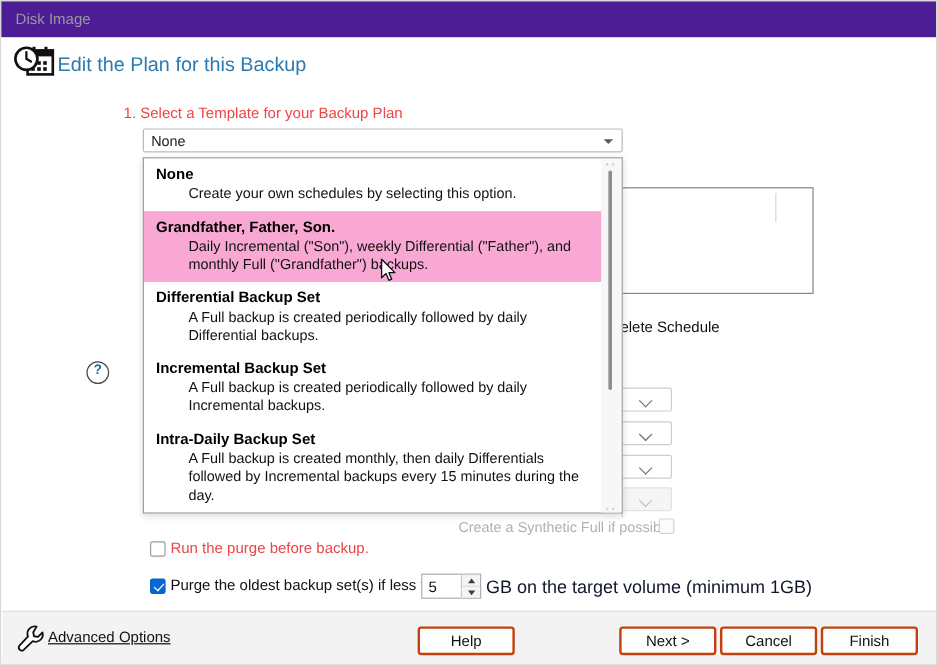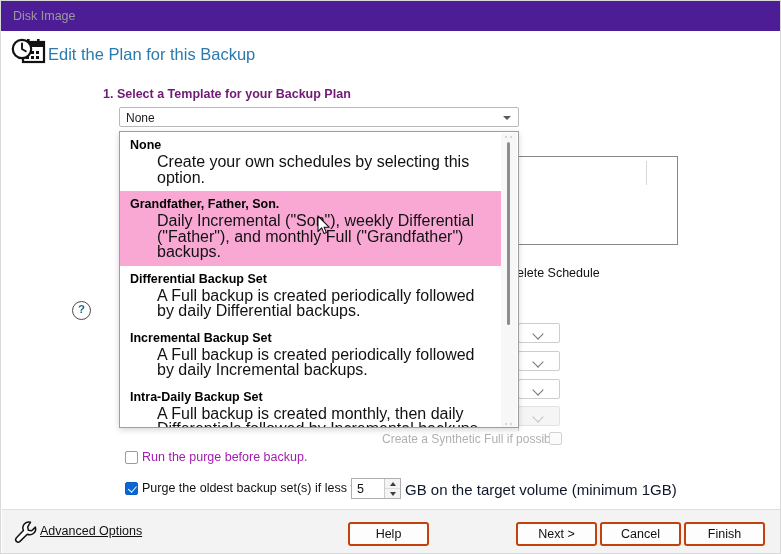--- a/index.html
+++ b/index.html
@@ -57,22 +57,22 @@
     font-size: 16.5px;
     color: #2a7ab0;
     white-space: nowrap;
   }
 
   
   .step-label {
     position: absolute;
     left: 102px; top: 86px;
     font-size: 12.5px;
-    font-weight: bold;
-    color: #701a75;
+    font-weight: normal;
+    color: #ef4444;
     white-space: nowrap;
   }
 
   
   .combo {
     position: absolute;
     left: 118px; top: 106px;
     width: 400px; height: 20px;
     border: 1px solid #b9b9b9;
     border-radius: 2px;
@@ -174,21 +174,21 @@
     background: #f9a8d4;
   }
   .dd-title {
     font-size: 12.5px;
     font-weight: bold;
     color: #000;
     line-height: 16px;
     white-space: nowrap;
   }
   .dd-desc {
-    font-size: 16px;
+    font-size: 12px;
     color: #111;
     line-height: 15.5px;
     margin-left: 27px;
     margin-top: 1px;
   }
 
   
   .dd-scroll-track {
     position: absolute;
     right: 1px; top: 1px;
@@ -265,21 +265,21 @@
     width: 13px; height: 13px;
     border: 1px solid #9a9a9a;
     border-radius: 2px;
     background: #ffffff;
     box-sizing: border-box;
   }
   .lbl-purge-before {
     position: absolute;
     left: 141px; top: 449px;
     font-size: 12.5px;
-    color: #a21caf;
+    color: #ef4444;
     white-space: nowrap;
   }
 
   
   .cb-purge-oldest {
     position: absolute;
     left: 124px; top: 481px;
     width: 13px; height: 13px;
     border: 1px solid #0a62c0;
     border-radius: 2px;

